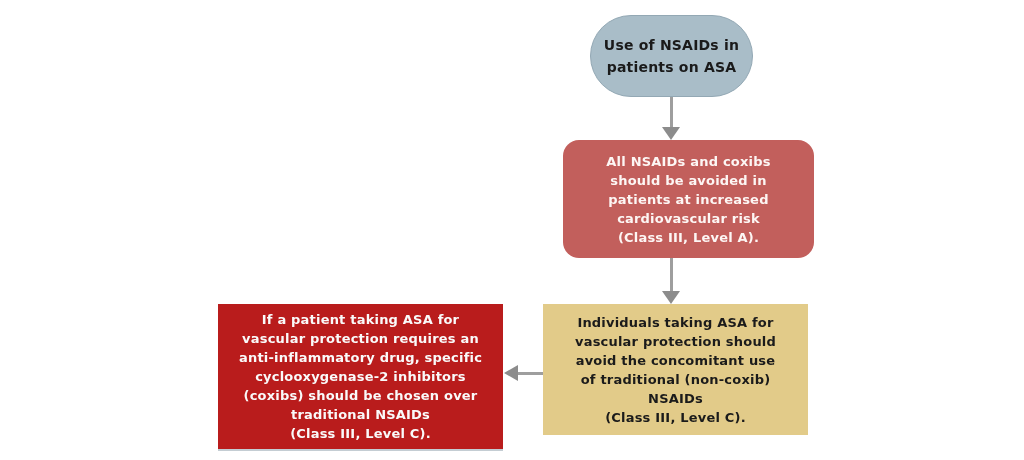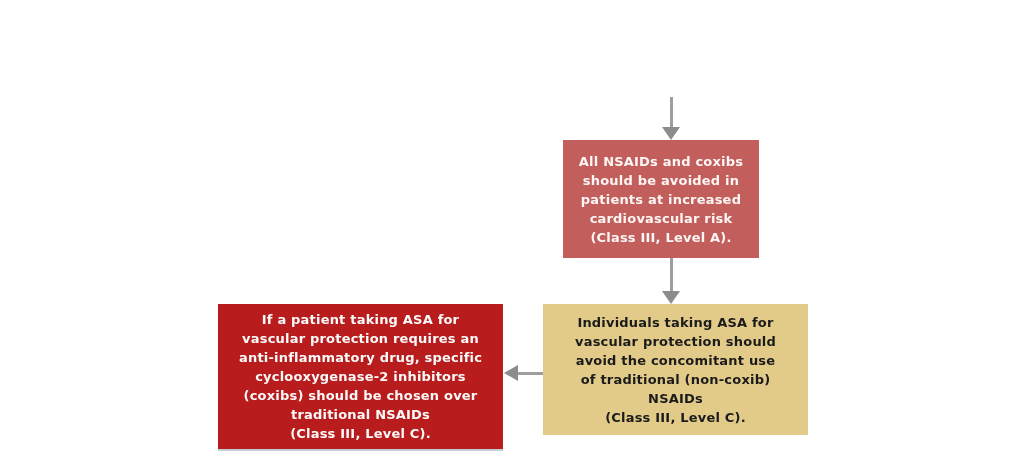--- a/index.html
+++ b/index.html
@@ -34,23 +34,24 @@
     left: 590px; top: 15px;
     width: 163px; height: 82px;
     background: #a9bdc8;
     border: 1px solid #93a8b4;
     border-radius: 41px;
     color: #1a1a1a;
   }
   .node-start .node-text { font-size: 14px; line-height: 22px; }
   .node-red {
     left: 563px; top: 140px;
-    width: 196px; height: 118px;
+    width: 251px; height: 118px;
     background: #c25f5c;
     color: #fdf6f4;
+    border-radius: 16px;
   }
   .node-tan {
     left: 543px; top: 304px;
     width: 265px; height: 131px;
     background: #e2cb89;
     color: #1b1b1b;
   }
   .node-slate {
     left: 218px; top: 304px;
     width: 285px; height: 145px;
@@ -81,20 +82,24 @@
   .line-v2 { left: 670px; top: 258px; width: 3px;  height: 33px; }
   .head-v2 { left: 662px; top: 291px; }
   .line-h1 { left: 517px; top: 372px; width: 26px; height: 3px; }
   .head-h1 { left: 504px; top: 365px; }
 </style>
 </head>
 <body>
 
 <div class="canvas">
 
+  <div class="node node-start">
+    <div class="node-text">Use of NSAIDs in
+patients on ASA</div>
+  </div>
 
   <div class="arrow-line line-v1"></div>
   <div class="arrow-head head-down head-v1"></div>
 
   <div class="node node-red">
     <div class="node-text">All NSAIDs and coxibs
 should be avoided in
 patients at increased
 cardiovascular risk
 (Class III, Level A).</div>

